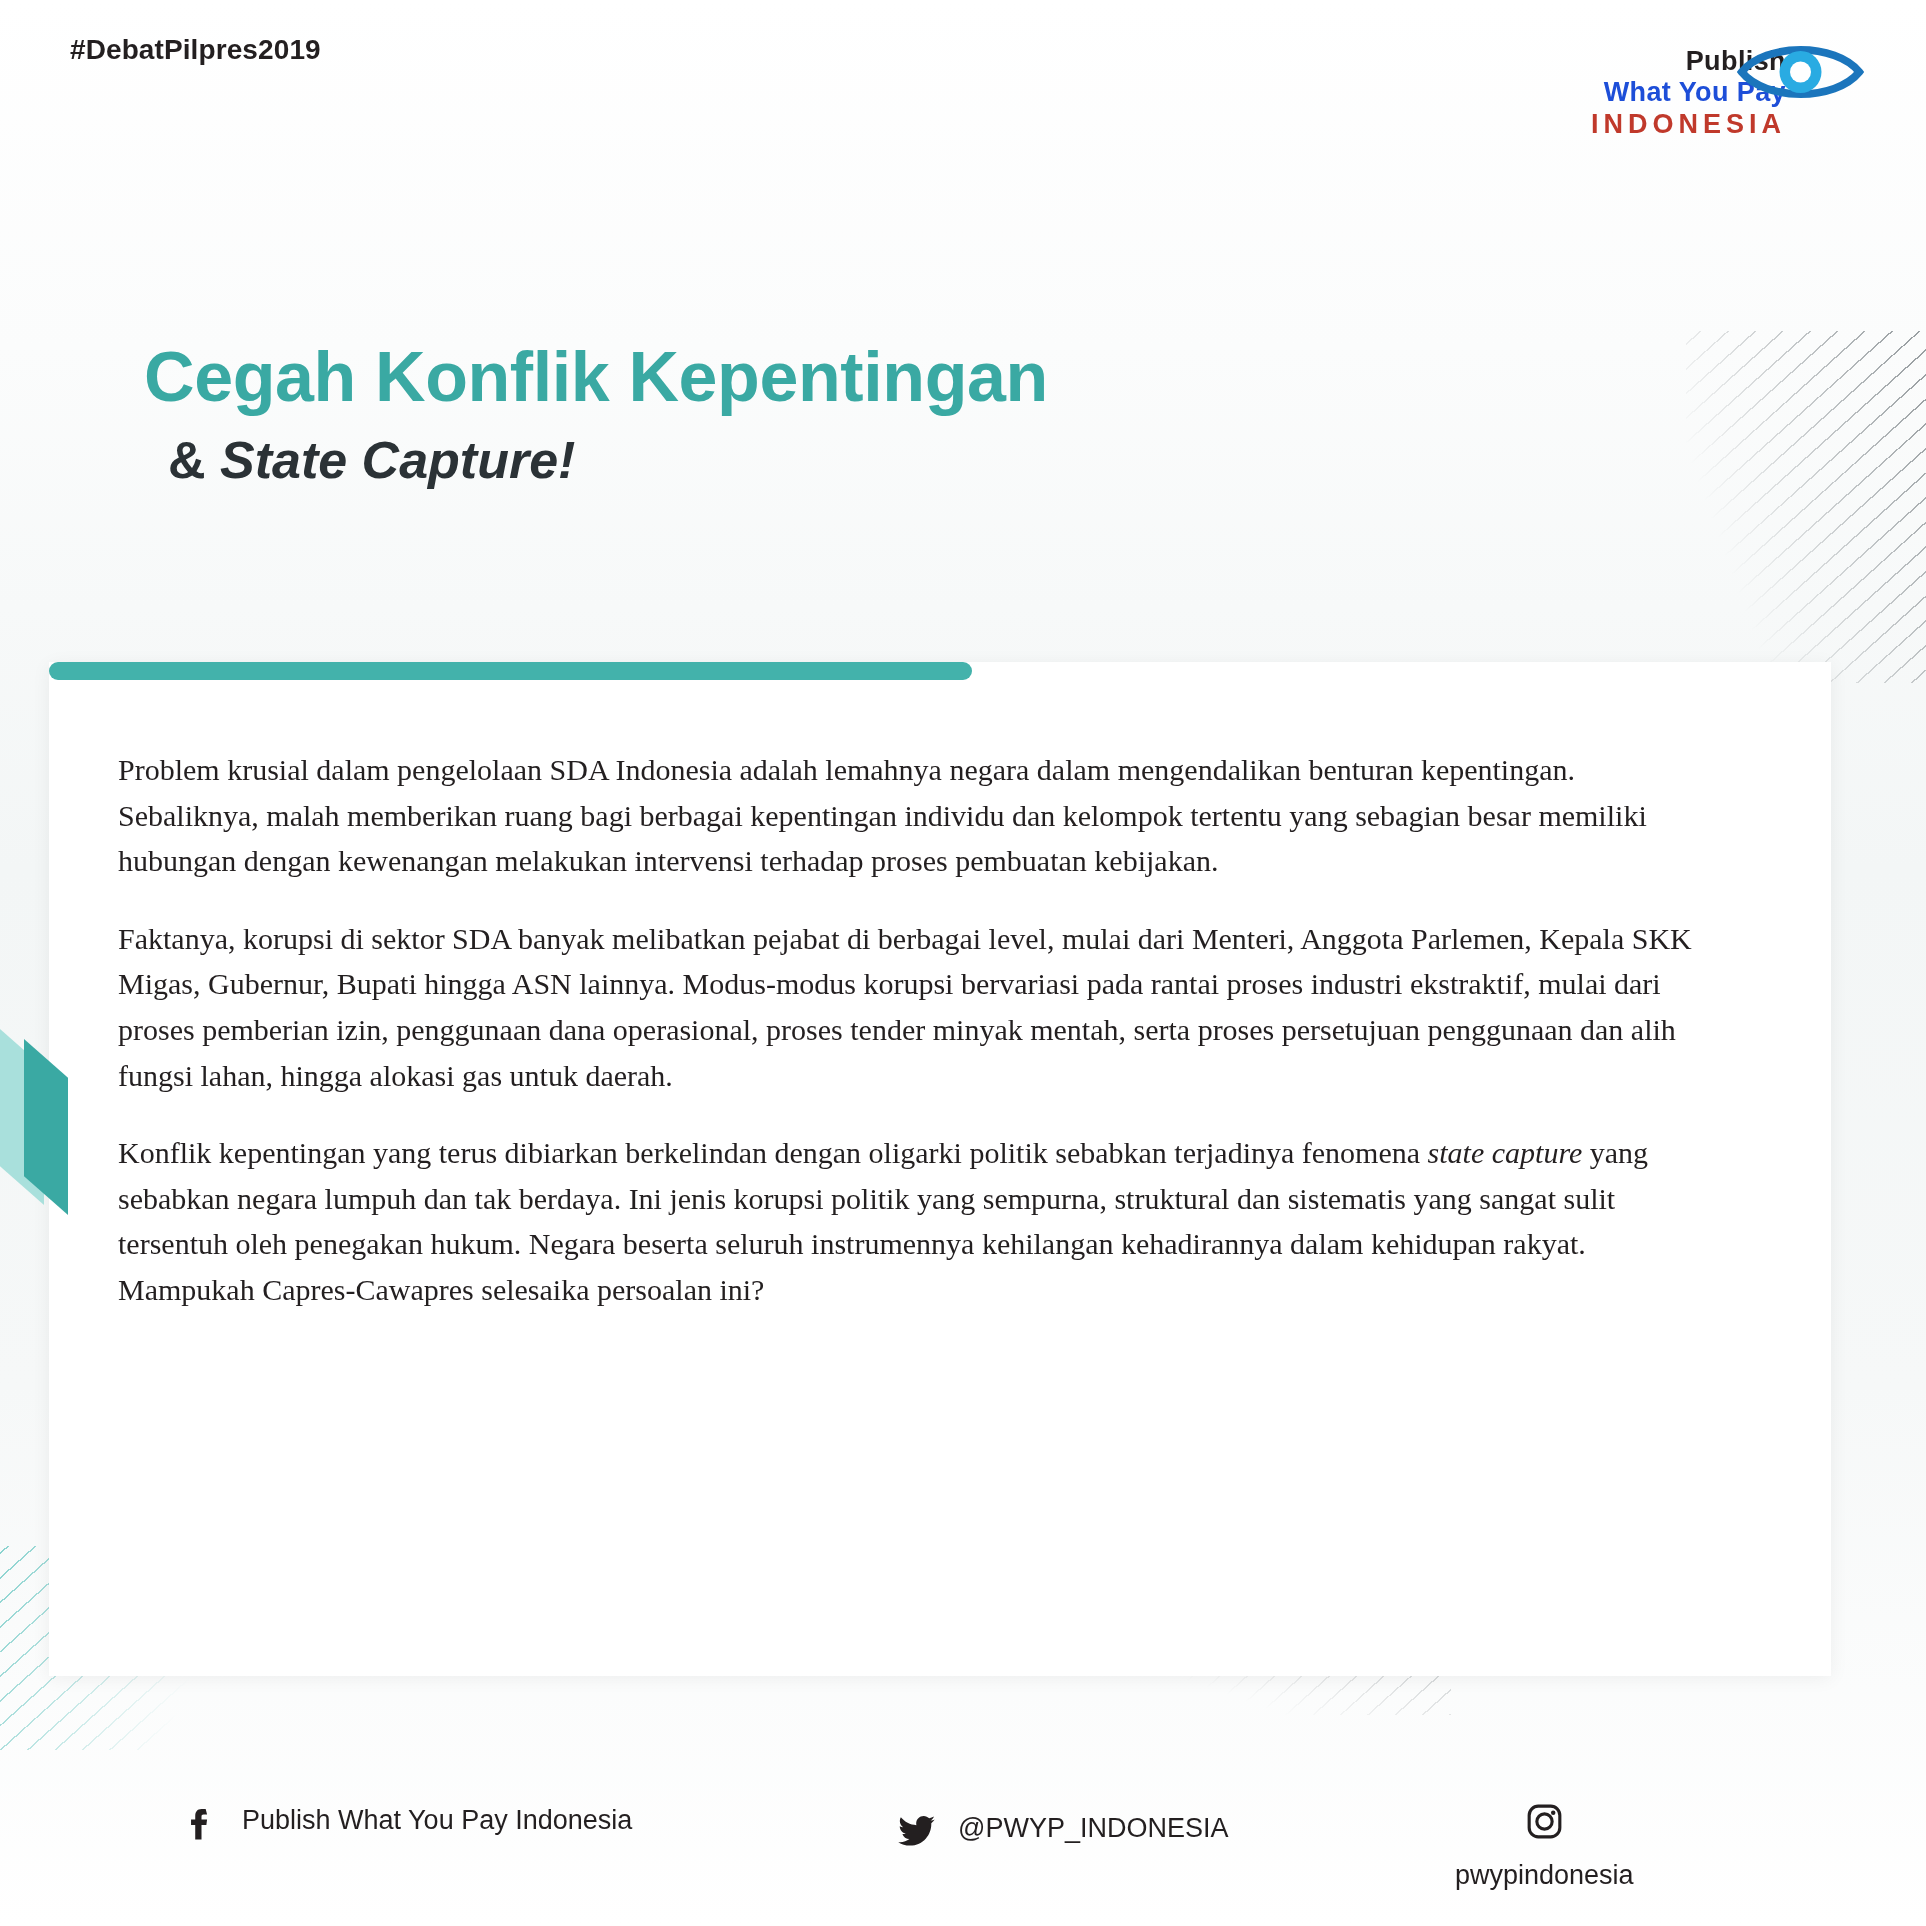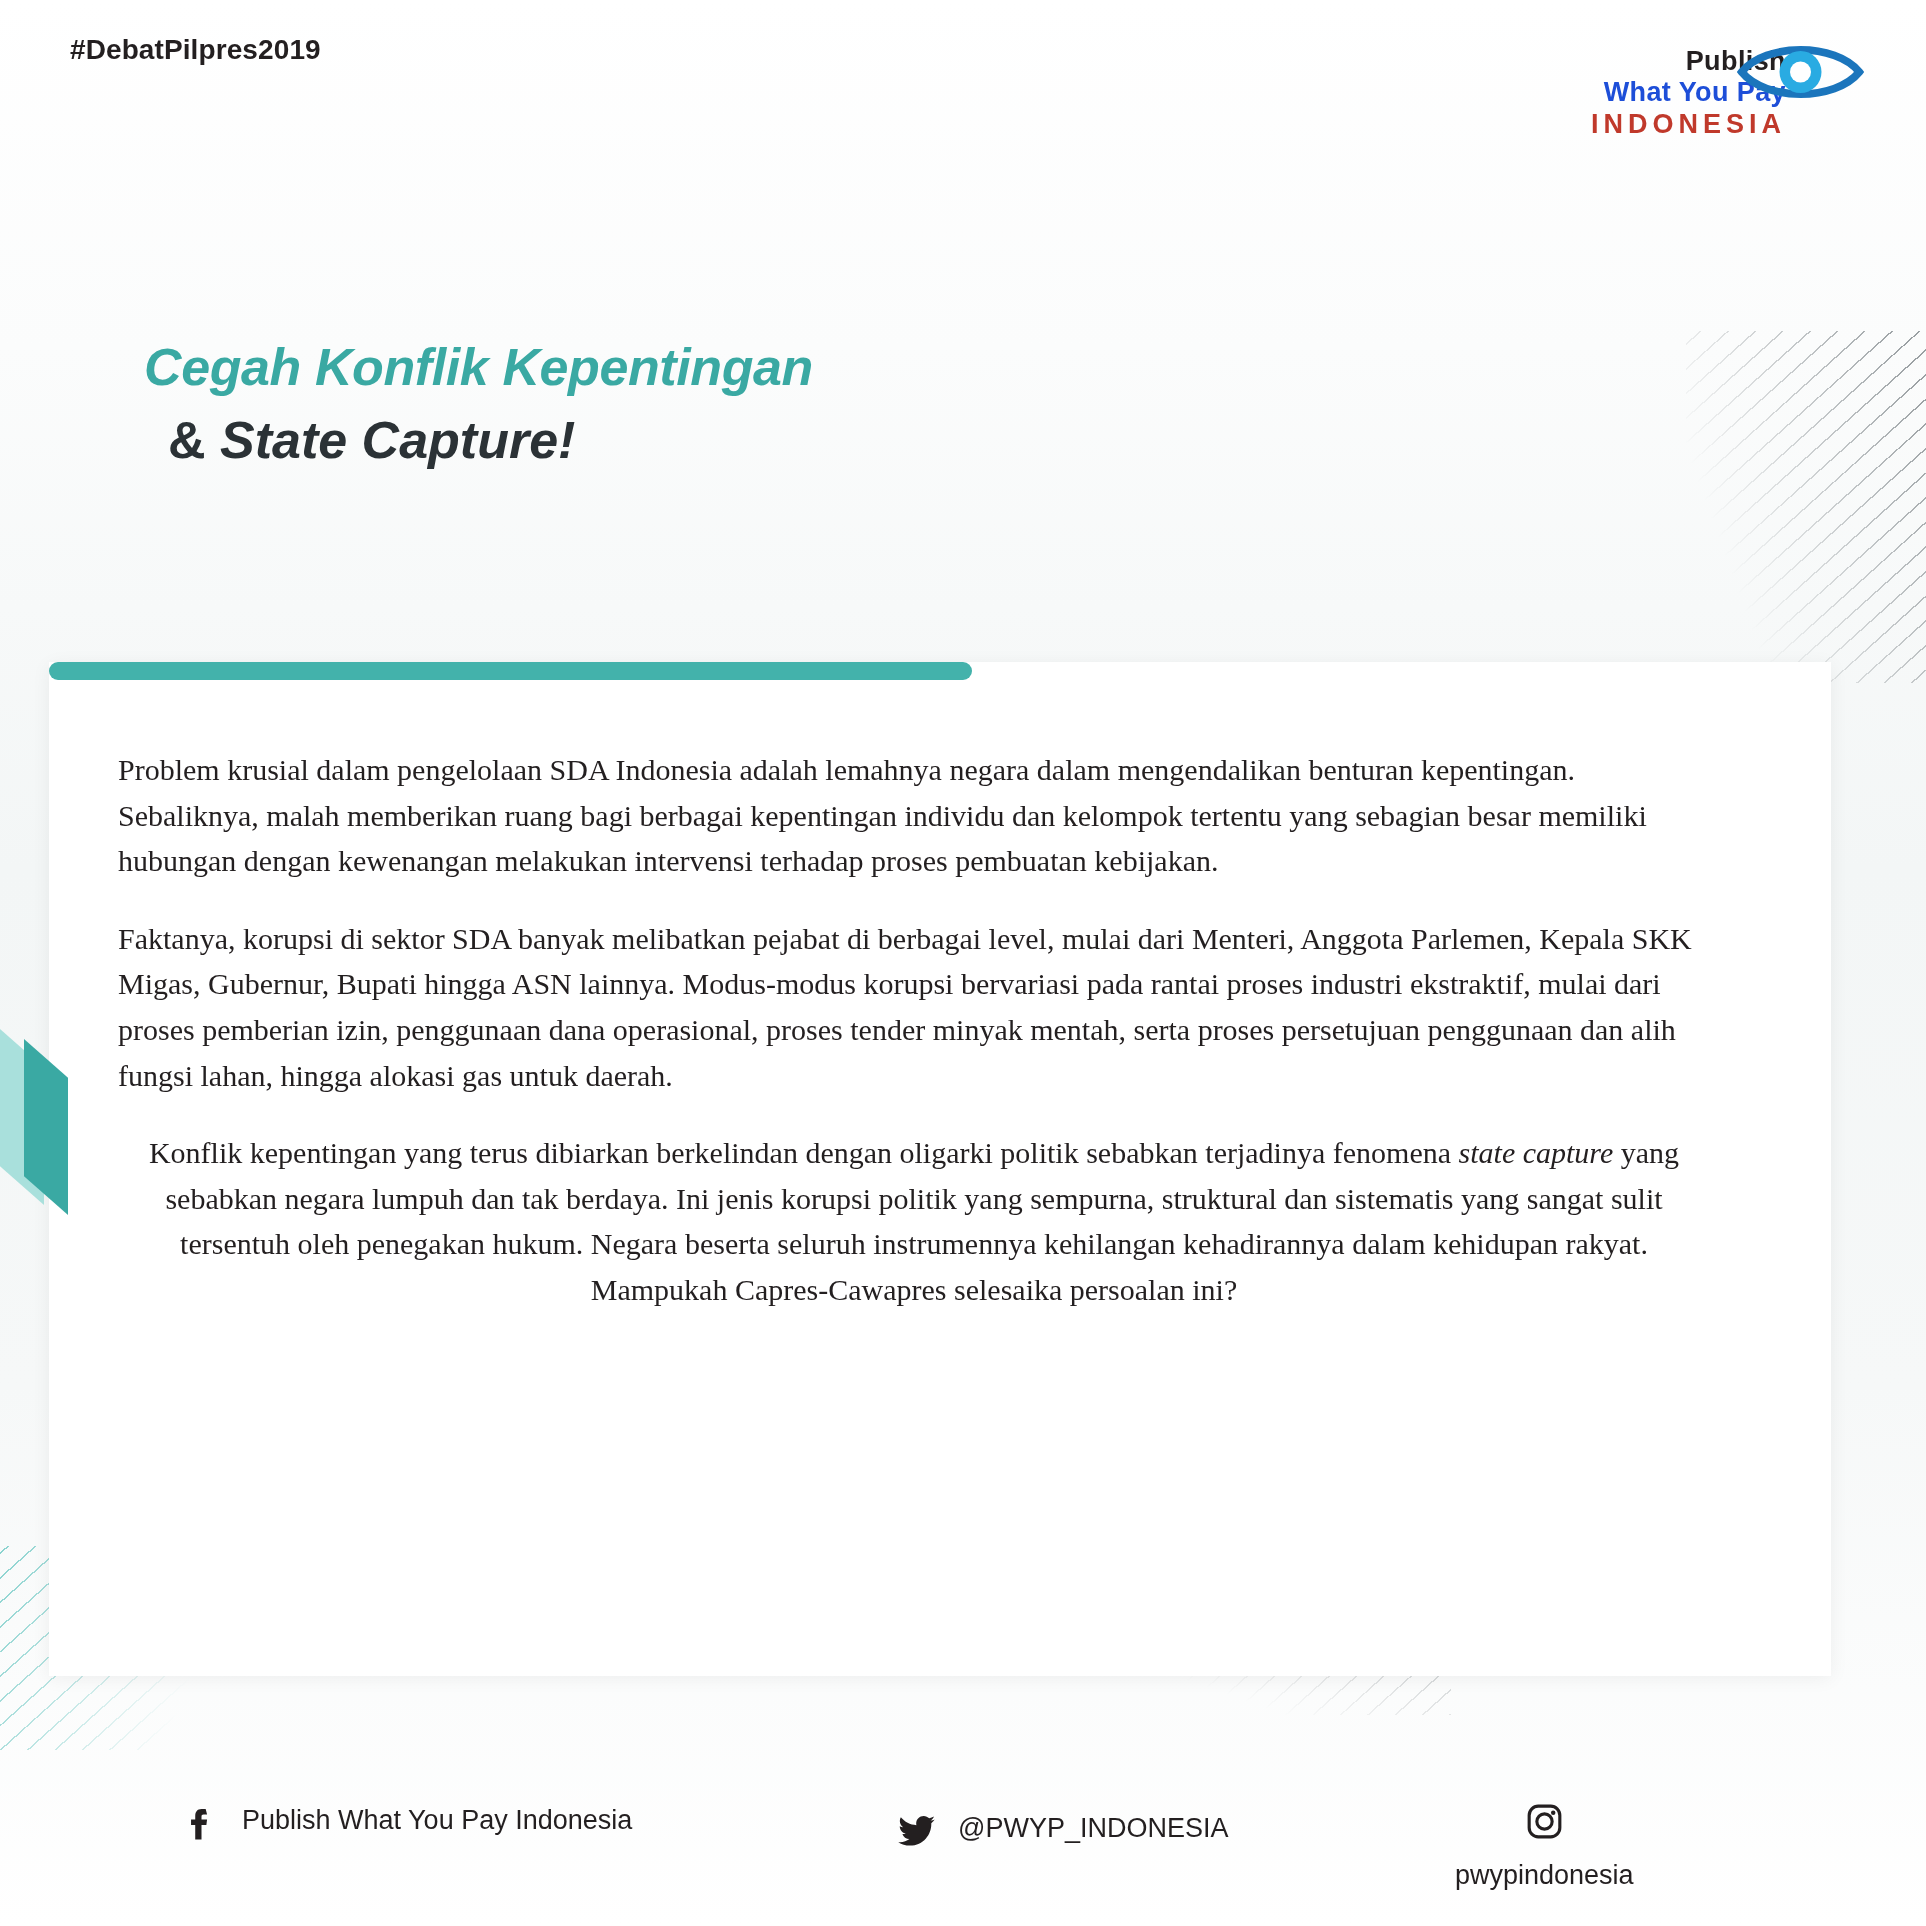--- a/index.html
+++ b/index.html
@@ -128,26 +128,25 @@
   }
 
   
   .headline {
     position: absolute;
     left: 144px;
     top: 338px;
     width: 1409px;
   }
   .headline-1 {
-    font-size: 52px;
+    font-size: 70px;
     font-weight: bold;
     color: #3aa9a3;
     line-height: 1.12;
     letter-spacing: -0.4px;
-    font-style: italic;
   }
   .headline-2 {
     font-size: 52px;
     font-weight: bold;
     color: #2b3236;
     line-height: 1.2;
     margin-top: 12.7px;
     margin-left: 24px;
   }
   .headline-2 em {
@@ -179,21 +178,21 @@
     top: 747px;
     width: 1592px;
     color: #231f20;
     font-family: "Liberation Serif", serif;
     font-size: 30px;
     line-height: 1.52;
   }
   .card-body p {
     margin: 0 0 32px 0;
   }
-  .card-body p:last-child { margin-bottom: 0; text-align: center; }
+  .card-body p:last-child { margin-bottom: 0; }
   .card-body em { font-style: italic; }
 
   
   .teal-block {
     position: absolute;
     left: 0;
     top: 1029px;
     width: 67px;
     height: 176px;
   }

